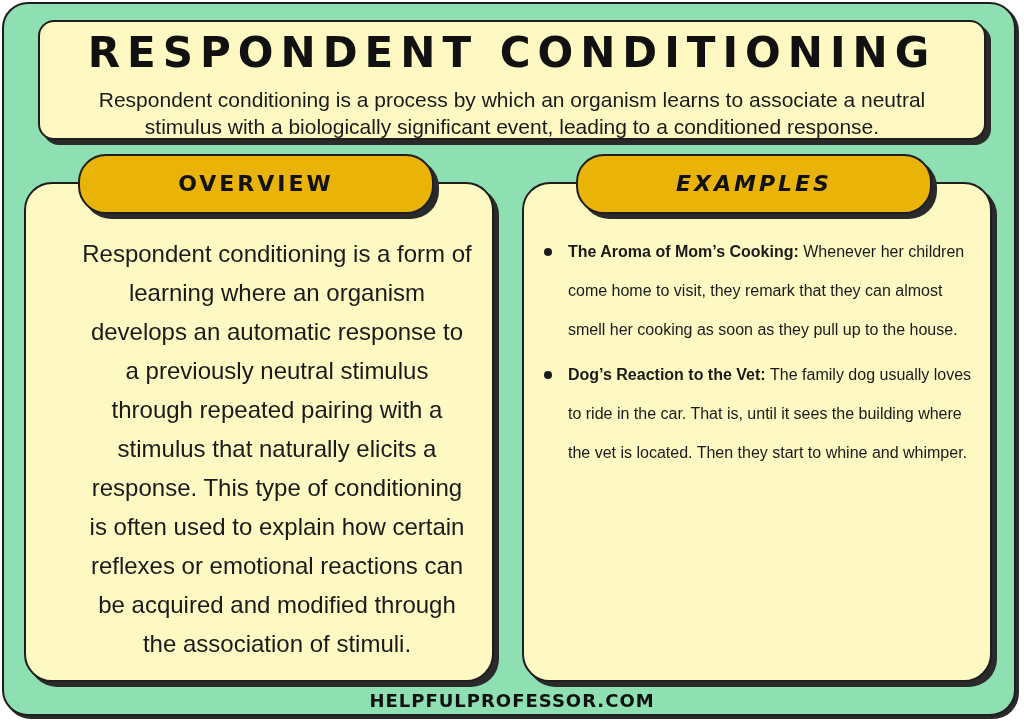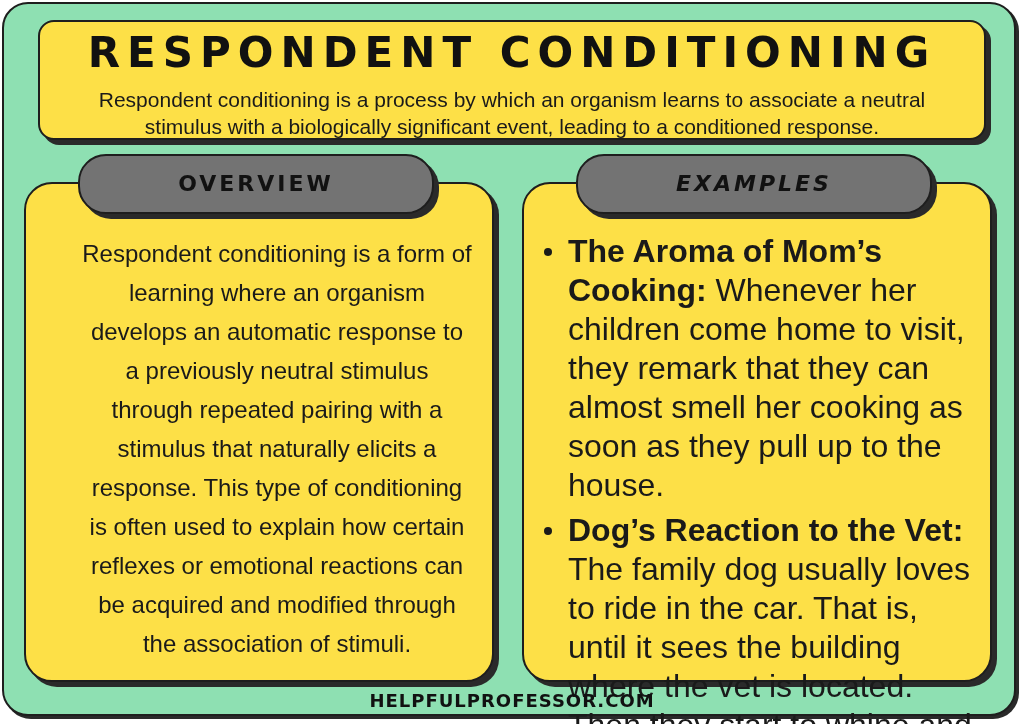--- a/index.html
+++ b/index.html
@@ -12,21 +12,21 @@
   .frame {
     position: absolute; left: 2px; top: 2px; width: 1014px; height: 714px;
     background: #8ee0b2;
     border: 2px solid #1e1e1e;
     border-radius: 26px;
     box-shadow: 3px 3px 0 #2a2a2a;
     box-sizing: border-box;
   }
   .card {
     position: absolute;
-    background: #fde047;
+    background: #fef9c3;
     border: 2px solid #1e1e1e;
     box-sizing: border-box;
     box-shadow: 5px 5px 0 #2a2a2a;
   }
   .header-card {
     left: 38px; top: 20px; width: 948px; height: 120px;
     border-radius: 16px;
     text-align: center;
   }
   .title {
@@ -46,21 +46,21 @@
     margin-top: 8px;
   }
   .panel {
     top: 182px; height: 500px;
     border-radius: 28px;
   }
   .panel-left { left: 24px; width: 470px; }
   .panel-right { left: 522px; width: 470px; }
   .tab {
     position: absolute; top: 154px; height: 60px;
-    background: #737373;
+    background: #eab308;
     border: 2px solid #1e1e1e;
     border-radius: 28px;
     box-sizing: border-box;
     box-shadow: 5px 5px 0 #2a2a2a;
     text-align: center;
     line-height: 56px;
     font-family: "DejaVu Sans", sans-serif;
     font-weight: 900;
     font-size: 22px;
     letter-spacing: 3px;
@@ -77,21 +77,21 @@
     color: #1a1a1a;
     margin-left: 36px;
   }
   .examples-list {
     position: absolute; left: 18px; right: 16px; top: 48px;
     margin: 0; padding: 0; list-style: none;
   }
   .examples-list li {
     position: relative;
     padding-left: 26px;
-    font-size: 32px;
+    font-size: 16px;
     line-height: 39px;
     color: #1a1a1a;
     margin-bottom: 6px;
   }
   .bullet {
     position: absolute; left: 2px; top: 16px;
     width: 8px; height: 8px; border-radius: 50%;
     background: #1a1a1a;
   }
   .ex-title { font-weight: bold; }

